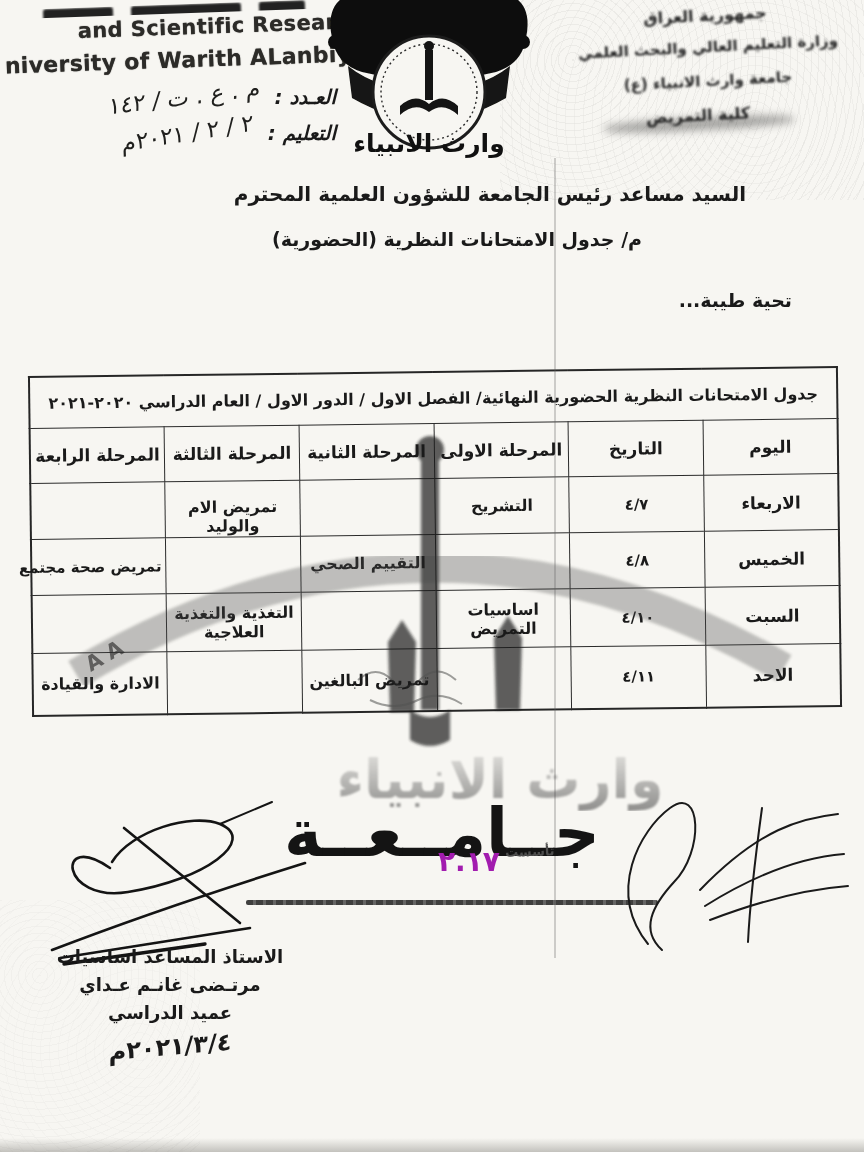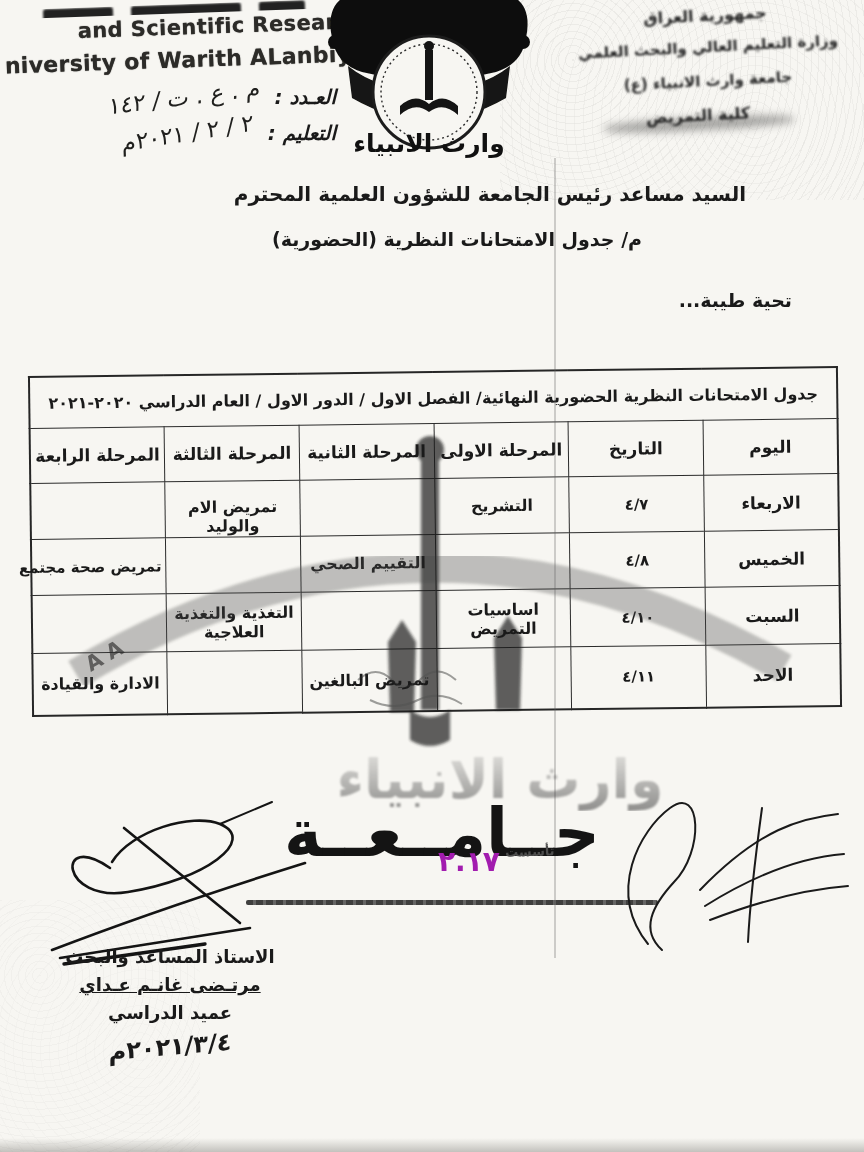--- a/index.html
+++ b/index.html
@@ -81,21 +81,21 @@
   .wm-founded-label{position:absolute;left:505px;top:844px;font-size:13px;color:#4d4d4d;
     font-weight:700;transform:rotate(-2deg);}
   .wm-founded-year{position:absolute;left:438px;top:845px;font-size:28px;font-weight:800;color:#a21caf;}
   .wm-rule{position:absolute;left:246px;top:900px;width:412px;height:5px;opacity:.85;
     background:repeating-linear-gradient(90deg,#1f1f1f 0 7px,#4a4a4a 7px 10px);border-radius:2px;}
   .sigs{position:absolute;left:0;top:768px;pointer-events:none;}
 
   
   .sign-left{position:absolute;left:38px;top:946px;width:264px;text-align:center;}
   .sign-left .l1{font-size:18px;font-weight:800;white-space:nowrap;}
-  .sign-left .l2{font-size:18px;font-weight:800;margin-top:7px;letter-spacing:1px;white-space:nowrap;text-decoration:underline;}
+  .sign-left .l2{font-size:18px;font-weight:800;margin-top:7px;letter-spacing:1px;white-space:nowrap;}
   .sign-left .l3{font-size:18px;font-weight:800;margin-top:7px;}
   .sign-left .l4{font-size:24px;font-weight:700;margin-top:10px;direction:ltr;
     transform:rotate(-5deg) skewX(-5deg);letter-spacing:2px;}
   .sign-right{position:absolute;left:458px;top:950px;width:372px;text-align:center;}
   .sign-right .l1{font-size:19px;font-weight:800;white-space:nowrap;}
   .sign-right .l2{font-size:18px;font-weight:800;margin-top:36px;white-space:nowrap;}
 </style>
 </head>
 <body>
 
@@ -251,20 +251,20 @@
     <g stroke="#1a1a1a" stroke-width="2" fill="none" stroke-linecap="round">
       <path d="M648,176 C606,124 640,62 670,40 C702,16 704,84 674,114 C652,138 640,162 662,182"></path>
       <path d="M700,122 C760,60 802,50 838,46"></path>
       <path d="M705,138 C772,96 818,88 844,86"></path>
       <path d="M710,152 C778,126 822,120 848,118"></path>
       <path d="M762,40 C756,84 750,132 748,174"></path>
     </g>
   </svg>
 
   <div class="sign-left">
-    <div class="l1">الاستاذ المساعد والبحث</div>
+    <div class="l1">الاستاذ المساعد اساسيات</div>
     <div class="l2">مرتـضى غانـم عـداي</div>
     <div class="l3">عميد الدراسي</div>
     <div class="l4">٢٠٢١/٣/٤م</div>
   </div>
 
 
 </div>
 
 </body></html>

